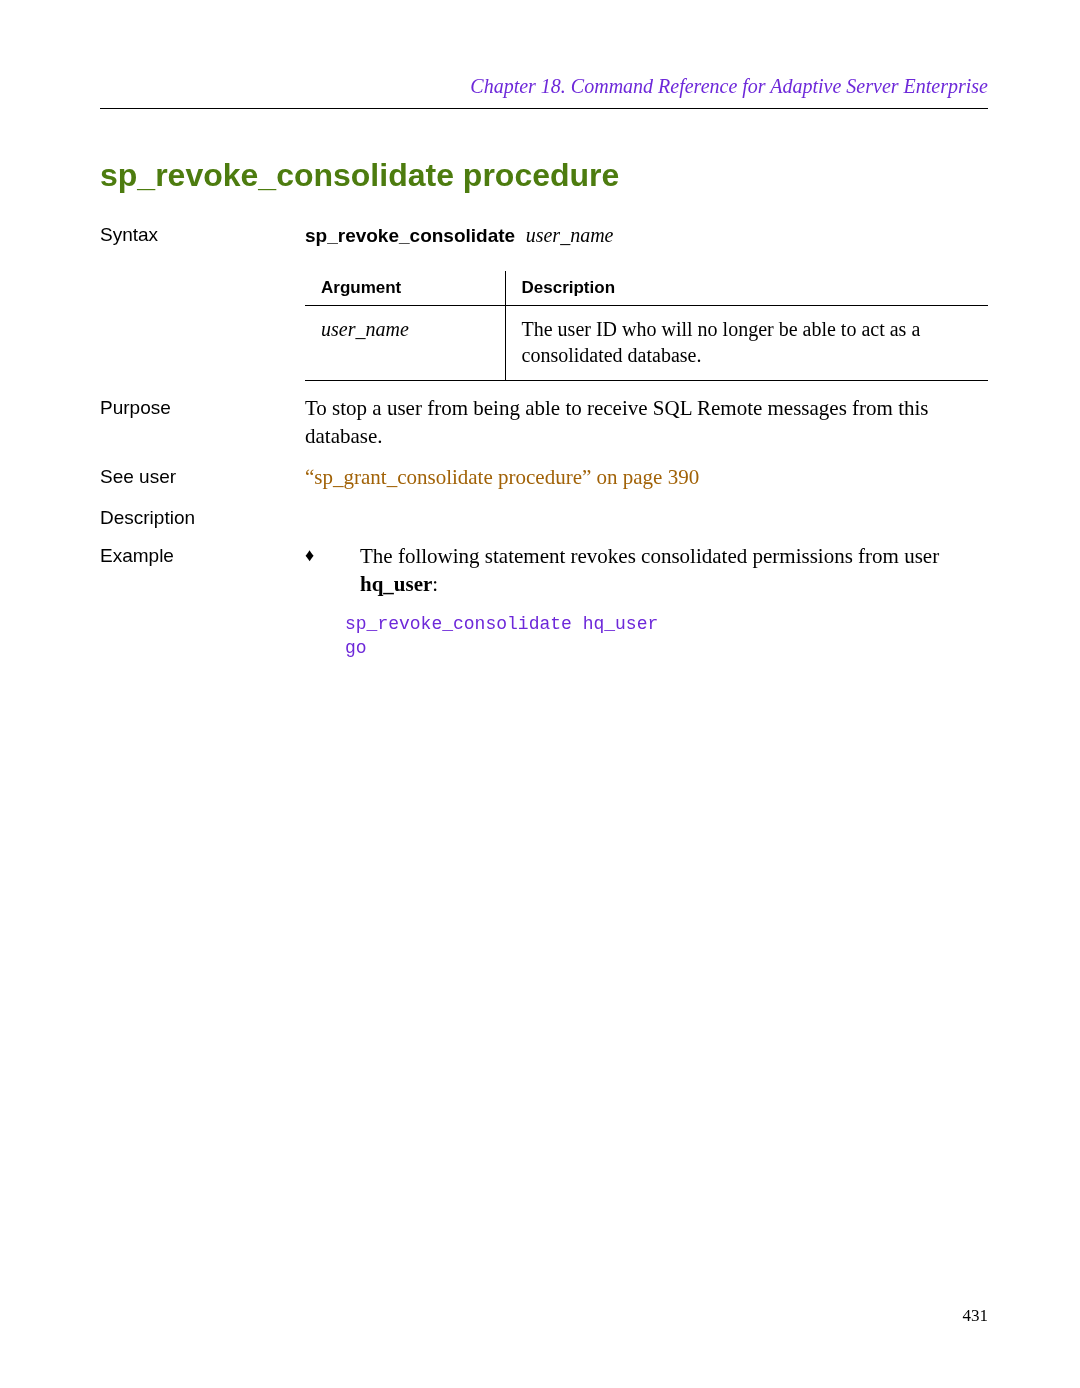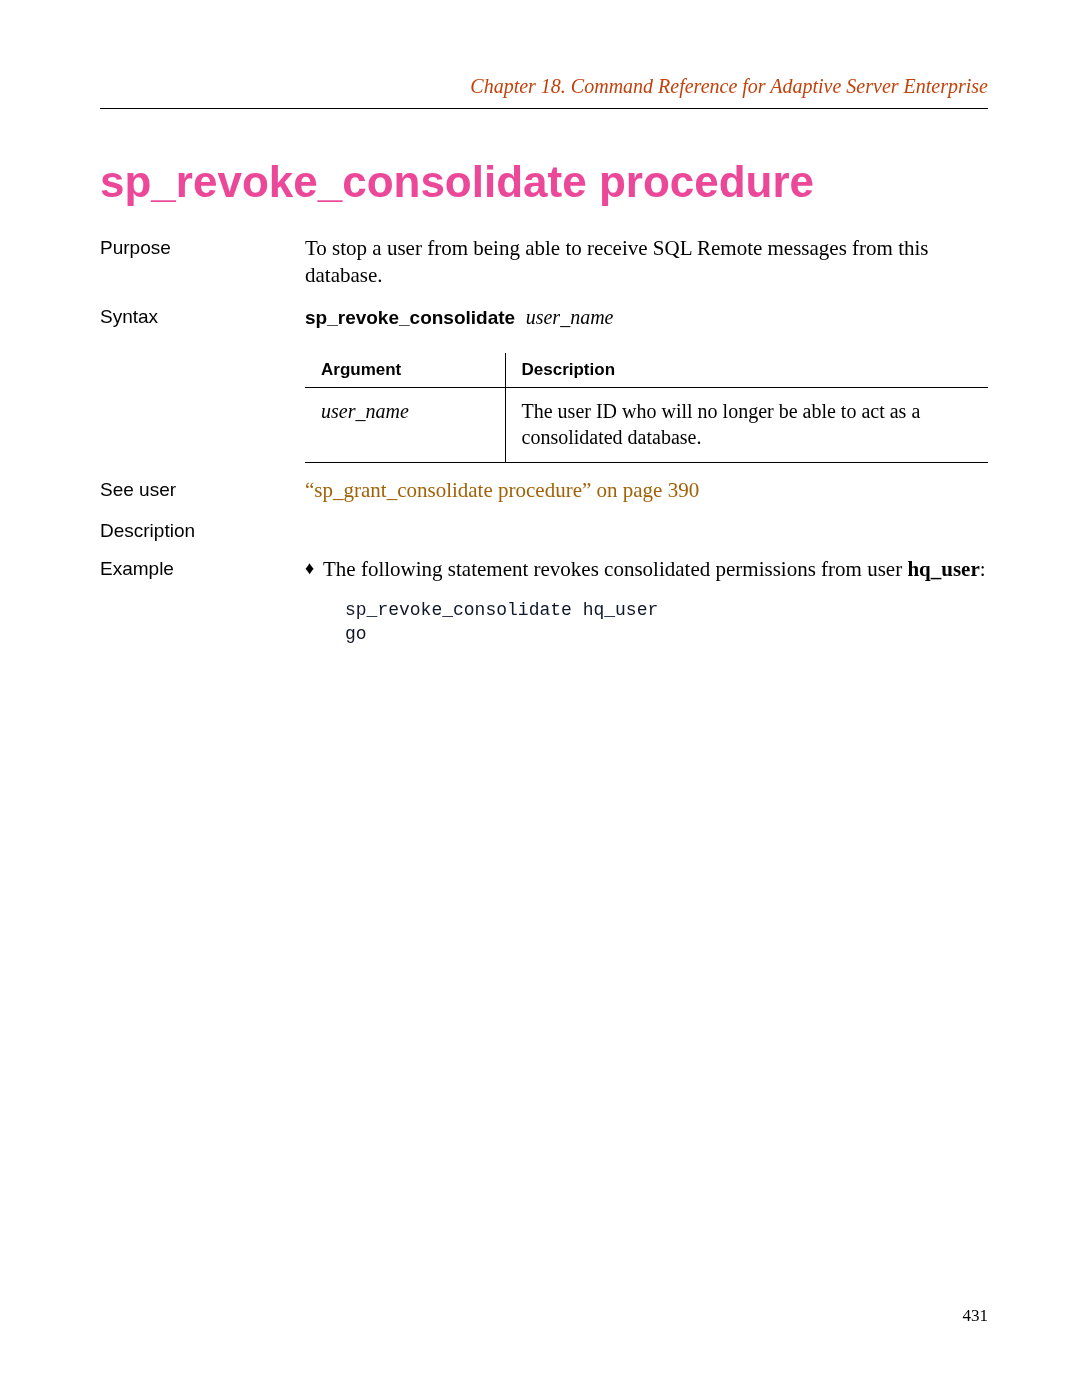--- a/index.html
+++ b/index.html
@@ -13,33 +13,33 @@
     position: relative;
   }
   .page {
     padding: 75px 92px 0 100px;
   }
   .chapter-header {
     text-align: right;
     font-family: "Times New Roman", Times, serif;
     font-style: italic;
     font-size: 20px;
-    color: #c2410c;
+    color: #6d28d9;
     margin-bottom: 10px;
   }
   .hr-line {
     border: none;
     border-top: 1.5px solid #000;
     margin: 0 0 48px 0;
   }
   .title {
     font-family: Arial, Helvetica, sans-serif;
     font-weight: bold;
-    font-size: 44px;
-    color: #ec4899;
+    font-size: 32px;
+    color: #4d7c0f;
     margin: 0 0 28px 0;
   }
   .row {
     display: flex;
     align-items: flex-start;
     margin-bottom: 14px;
   }
   .label-col {
     width: 205px;
     flex-shrink: 0;
@@ -103,25 +103,26 @@
     align-items: flex-start;
   }
   .bullet {
     width: 18px;
     flex-shrink: 0;
     font-size: 18px;
     line-height: 1.4;
   }
   .bullet-content {
     flex: 1;
+    margin-left: 37px;
   }
   .code-block {
     font-family: "Courier New", Courier, monospace;
     font-size: 18px;
-    color: #0f172a;
+    color: #6d28d9;
     white-space: pre;
     margin-top: 14px;
     margin-left: 40px;
     line-height: 1.35;
   }
   .page-number {
     position: absolute;
     bottom: 62px;
     right: 92px;
     font-family: "Times New Roman", Times, serif;
@@ -131,45 +132,45 @@
 </head>
 <body>
 
 <div class="page">
   <div class="chapter-header">Chapter 18.  Command Reference for Adaptive Server Enterprise</div>
   <hr class="hr-line">
 
   <h1 class="title">sp_revoke_consolidate procedure</h1>
 
   <div class="row">
-    <div class="label-col">Purpose</div>
-    <div class="content-col">To stop a user from being able to receive SQL Remote messages from this database.</div>
-  </div>
-
-  <div class="row">
     <div class="label-col">Syntax</div>
     <div class="content-col">
       <span class="syntax-line">sp_revoke_consolidate</span>
       <span class="syntax-line">&nbsp;</span><span class="syntax-arg">user_name</span>
 
       <table class="arg-table">
         <thead>
           <tr>
             <th>Argument</th>
             <th>Description</th>
           </tr>
         </thead>
         <tbody>
           <tr>
             <td>user_name</td>
             <td>The user ID who will no longer be able to act as a consolidated database.</td>
           </tr>
         </tbody>
       </table>
     </div>
+  </div>
+
+  <div class="row">
+    <div class="label-col">Purpose</div>
+    <div class="content-col">To stop a user from being able to receive SQL Remote messages from this database.</div>
   </div>
 
   <div class="row">
     <div class="label-col">See user</div>
     <div class="content-col">
       <span class="link-text">“sp_grant_consolidate procedure” on page 390</span>
     </div>
   </div>
 
   <div class="row">

